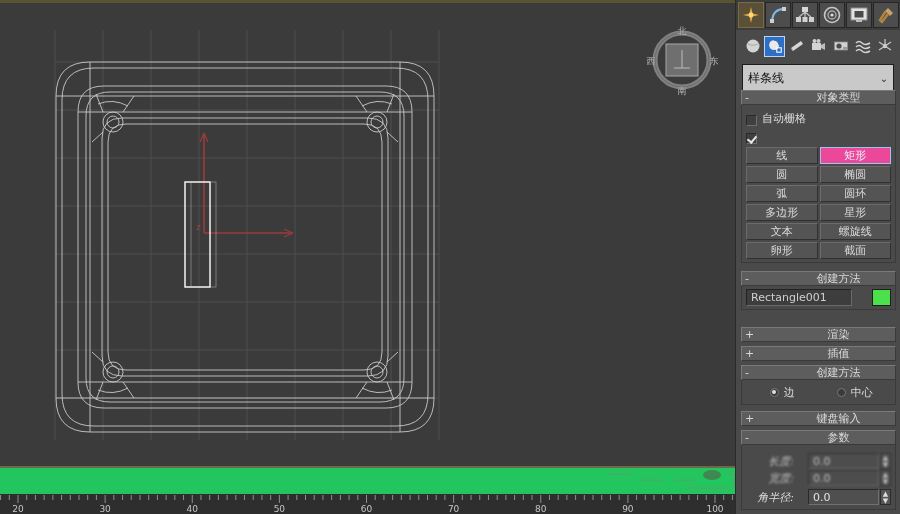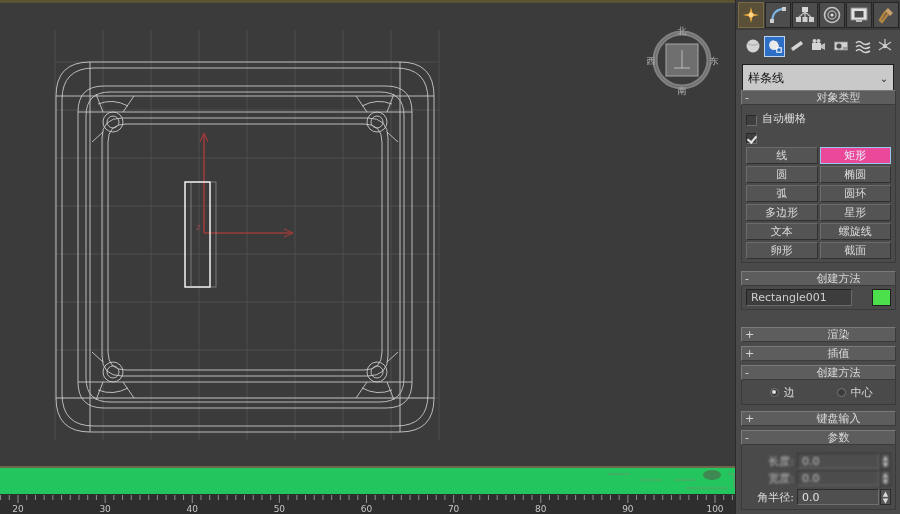--- a/index.html
+++ b/index.html
@@ -90,21 +90,21 @@
   .radcell{flex:1;display:flex;align-items:center;justify-content:center;}
   .radio{width:9px;height:9px;border-radius:50%;background:#3a3a3a;
          border:1px solid #777;margin-right:5px;box-sizing:border-box;
          position:relative;flex:none;}
   .radio.on:after{content:"";position:absolute;left:1.5px;top:1.5px;
          width:4px;height:4px;border-radius:50%;background:#e0e0e0;}
   .radlbl{font-size:11px;color:#dcdcdc;}
 
   .spinrow{display:flex;align-items:center;height:18px;margin-top:2px;}
   .spinlbl{font-size:11px;color:#dcdcdc;text-align:right;width:48px;
-           margin-right:3px;white-space:nowrap;}
+           margin-right:14px;white-space:nowrap;font-style:italic;}
   .spinfield{flex:1;height:16px;background:#4f4f4f;border:1px solid #2b2b2b;
              border-bottom-color:#6f6f6f;border-right-color:#6f6f6f;
              color:#e2e2e2;font-size:11px;display:flex;align-items:center;
              padding-left:4px;box-sizing:border-box;}
   .spinbtns{width:11px;height:16px;background:#555;border:1px solid #2b2b2b;
             margin-left:1px;display:flex;flex-direction:column;
             align-items:center;justify-content:space-around;box-sizing:border-box;
             font-size:7px;color:#ddd;line-height:6px;}
   .blurbox{position:relative;height:36px;margin-top:2px;filter:blur(0.9px);
            opacity:.78;}

